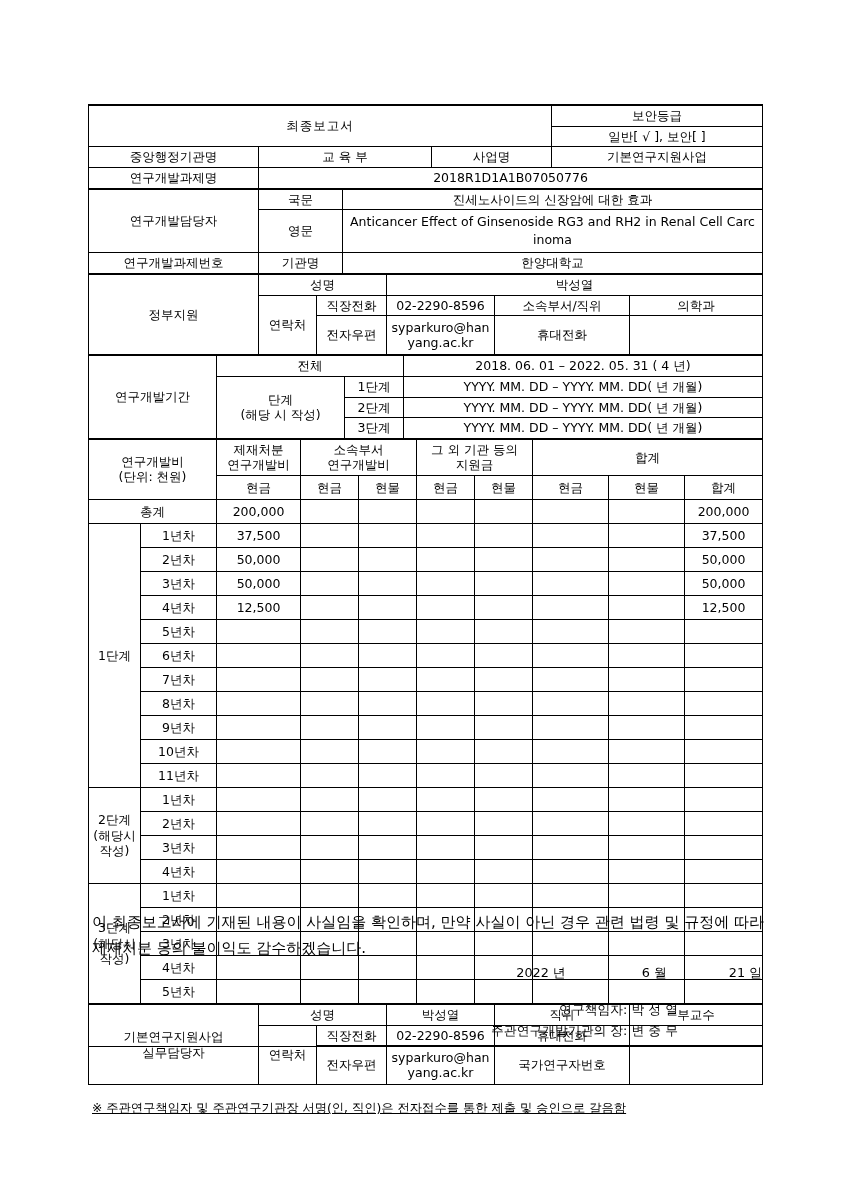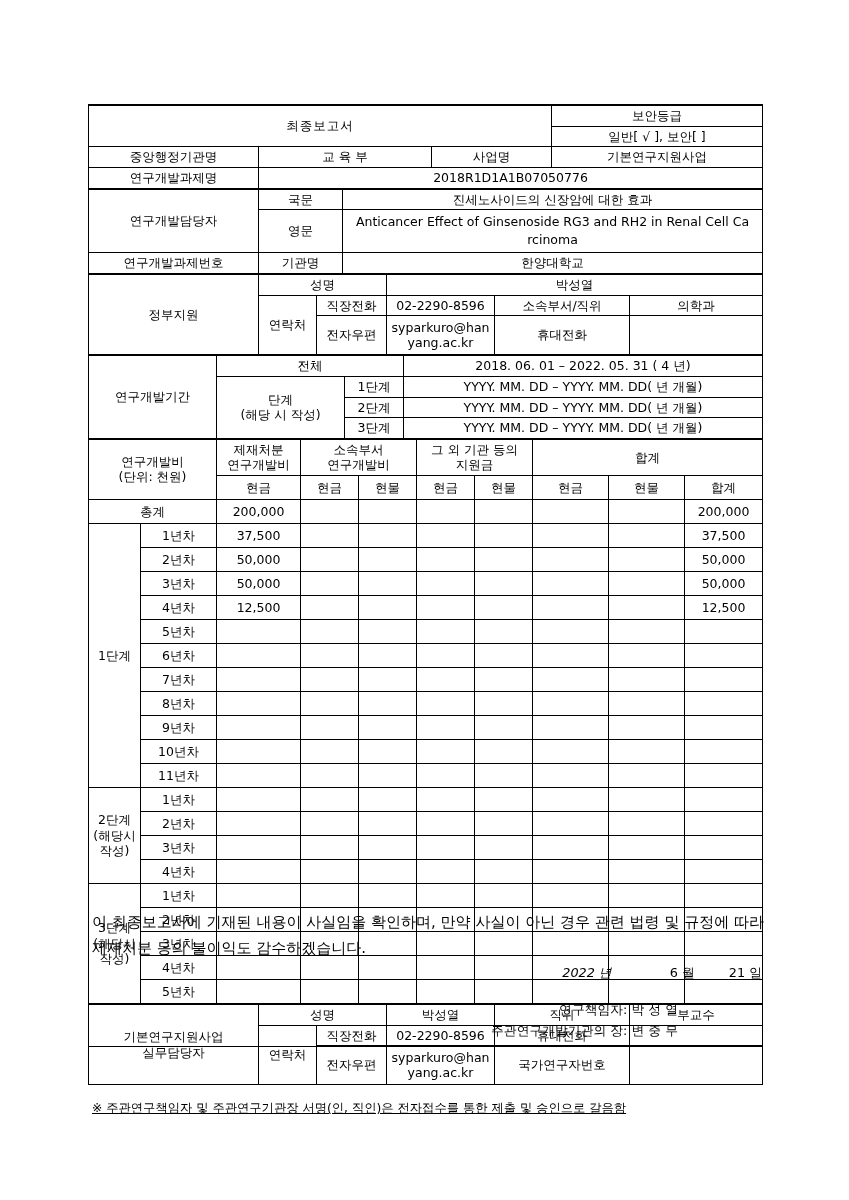--- a/index.html
+++ b/index.html
@@ -43,22 +43,22 @@
   
   .stmt{
     position:absolute;left:92px;top:910px;width:672px;
     font-size:15px;line-height:1.72;text-align:justify;
   }
   .dateline{
     position:absolute;left:90px;top:965px;width:672px;
     font-size:12.8px;text-align:right;
   }
   .dateline span{display:inline-block;}
-  .dt-y{margin-right:54px;font-style:italic;}
-  .dt-m{margin-right:30px;}
+  .dt-y{margin-right:72px;}
+  .dt-m{margin-right:58px;}
   .signs{
     position:absolute;left:90px;top:1000px;width:672px;
     font-size:12.8px;line-height:1.62;text-align:right;
   }
   .sigpad{padding-right:84px;}
   .rule{
     position:absolute;left:88px;top:1046px;width:674px;
     border-top:1px solid #000;
   }
   .note{
@@ -108,21 +108,21 @@
           <col style="width:420px">
         </colgroup>
     <tbody>
       <tr>
         <td class="hd" rowspan="2">연구개발담당자</td>
         <td class="hd">국문</td>
         <td>진세노사이드의 신장암에 대한 효과</td>
       </tr>
       <tr>
         <td class="hd">영문</td>
-        <td style="line-height:1.45;padding:3px 12px;">Anticancer Effect of Ginsenoside RG3 and RH2 in Renal Cell Carcinoma</td>
+        <td style="line-height:1.45;padding:3px 6px;">Anticancer Effect of Ginsenoside RG3 and RH2 in Renal Cell Carcinoma</td>
       </tr>
       <tr>
         <td class="hd">연구개발과제번호</td>
         <td class="hd">기관명</td>
         <td>한양대학교</td>
       </tr>
     </tbody>
   </table>
 
   <table class="frm">

